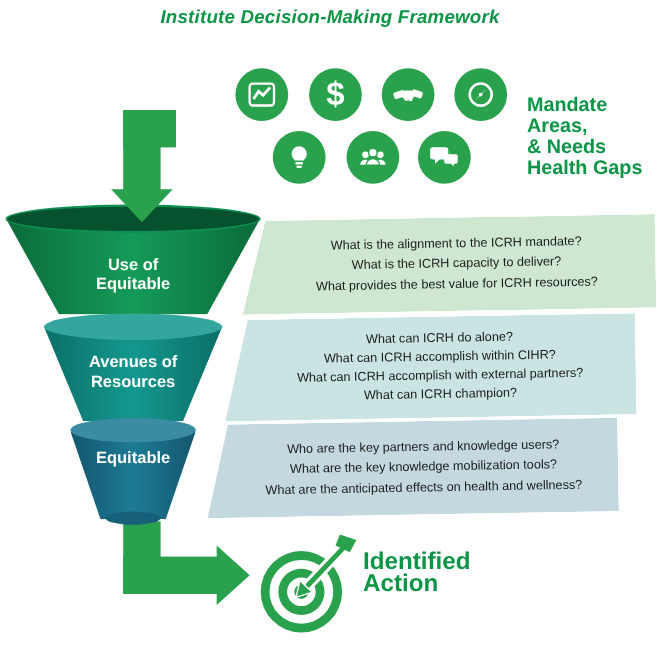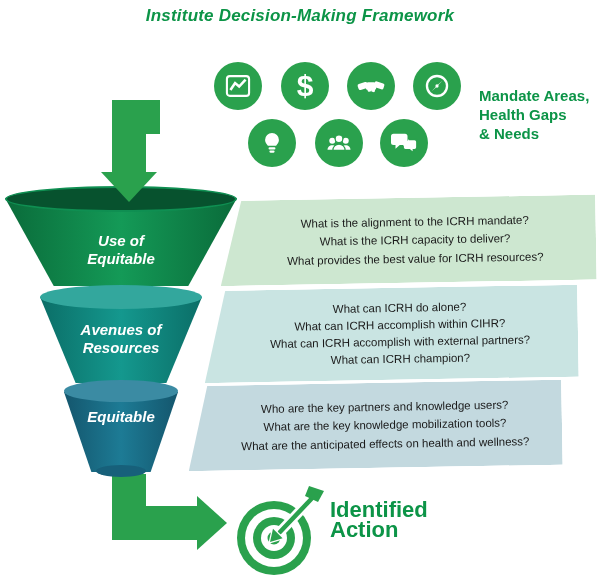--- a/index.html
+++ b/index.html
@@ -17,39 +17,39 @@
   
   .icon-circle{
     position:absolute;width:48px;height:48px;border-radius:50%;
     background:#2aa14d;display:flex;align-items:center;justify-content:center;
   }
   .dollar-glyph{color:#fff;font-weight:bold;font-size:30px;line-height:1;}
 
   
   .mandate{
     position:absolute;left:479px;top:86px;width:118px;
-    font-size:15px;font-weight:bold;color:#0c9447;line-height:19px;
+    font-size:18px;font-weight:bold;color:#0c9447;line-height:19px;
   }
   .mandate span{display:block;}
 
   
   .bar{position:absolute;background:#2aa14d;}
   .head-down{
     position:absolute;width:0;height:0;
     border-left:28px solid transparent;border-right:28px solid transparent;
     border-top:30px solid #2aa14d;
   }
   .head-right{
     position:absolute;width:0;height:0;
     border-top:27px solid transparent;border-bottom:27px solid transparent;
     border-left:30px solid #2aa14d;
   }
 
   
-  .stage{position:absolute;font-style:italic;}
+  .stage{position:absolute;}
   .stage-body{position:absolute;left:0;right:0;top:0;bottom:0;}
   .stage-rim{position:absolute;left:0;right:0;top:0;border-radius:50%;}
   .stage-label{
     position:absolute;left:0;right:0;text-align:center;color:#fff;
     font-weight:bold;font-size:15px;line-height:18px;z-index:3;
   }
   .stage-label span{display:block;}
 
   .stage1{left:5px;top:186px;width:232px;height:100px;z-index:2;}
   .stage1 .stage-body{
@@ -157,22 +157,22 @@
   </div>
   <div class="icon-circle" style="left:380px;top:119px;">
     <svg width="30" height="30" viewBox="0 0 24 24">
       <path d="M3.6 4.6h9.2a2 2 0 0 1 2 2v5a2 2 0 0 1-2 2H8.6l-3.4 3v-3H3.6a2 2 0 0 1-2-2v-5a2 2 0 0 1 2-2z" fill="#fff"></path>
       <path d="M15.8 9h4.6a2 2 0 0 1 2 2v4.4a2 2 0 0 1-2 2h-.8v2.8l-3.2-2.8h-3.2a2 2 0 0 1-2-2v-1.2" fill="#fff" stroke="#2aa14d" stroke-width="1.4"></path>
     </svg>
   </div>
 
   <div class="mandate">
     <span>Mandate Areas,</span>
+    <span>&amp; Needs</span>
     <span>Health Gaps</span>
-    <span>&amp; Needs</span>
   </div>
 
   <div>
     <div class="bar" style="left:112px;top:100px;width:48px;height:34px;z-index:3;"></div>
     <div class="bar" style="left:112px;top:100px;width:34px;height:74px;z-index:3;"></div>
     <div class="head-down" style="left:101px;top:172px;z-index:3;"></div>
   </div>
 
   <div class="stage stage1">
     <div class="stage-body"></div>

